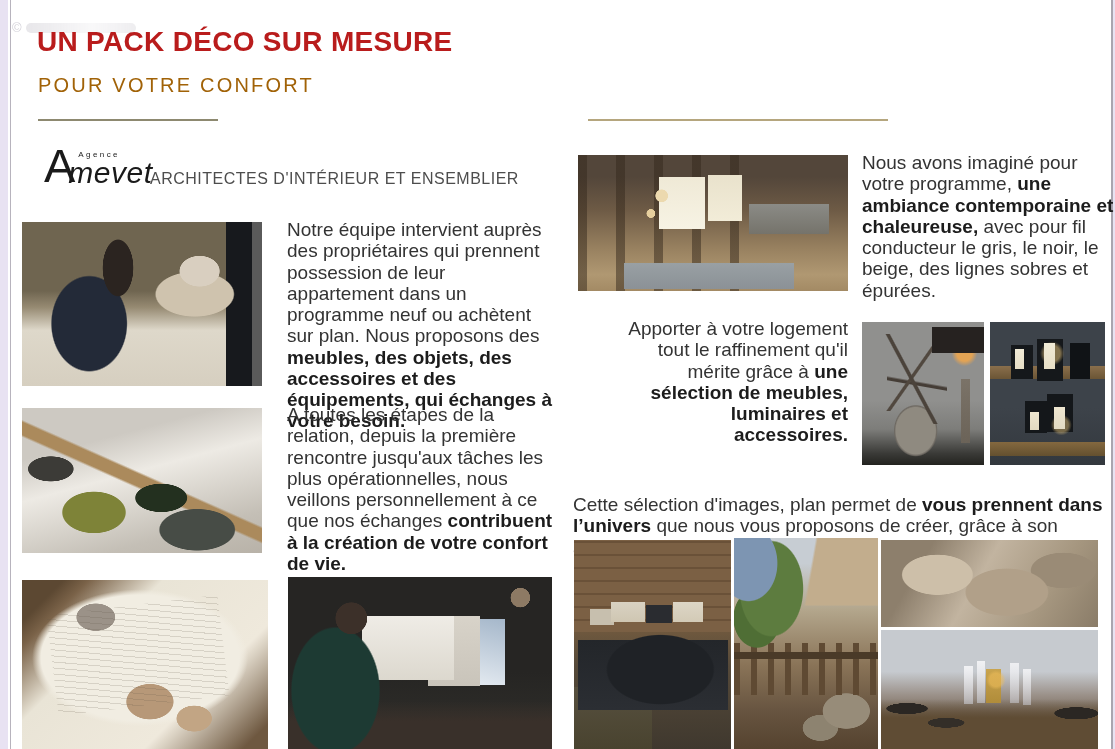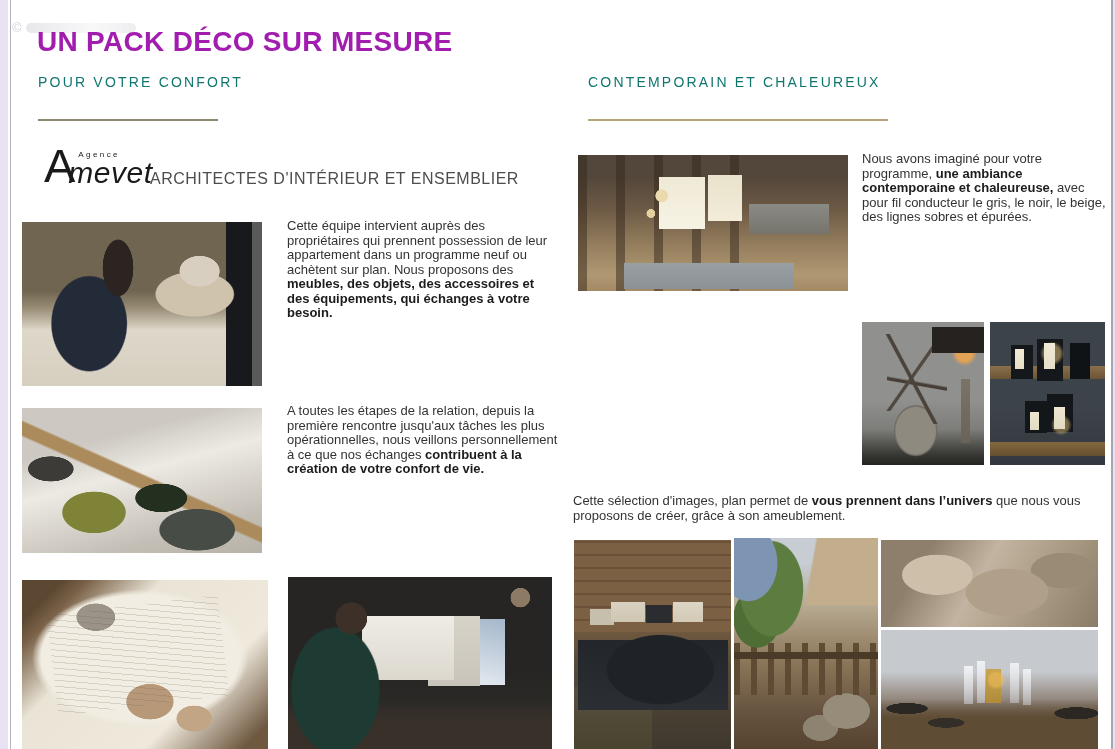--- a/index.html
+++ b/index.html
@@ -10,35 +10,35 @@
   .edge-strip-left  { position:absolute; left:0; top:0; width:8px; height:749px; background:#e8e2f2; }
   .edge-line-left   { position:absolute; left:10px; top:0; width:1px; height:749px; background:#b7b3bd; }
   .edge-line-right  { position:absolute; left:1111px; top:0; width:2px; height:749px; background:#a9a5af; }
   .edge-strip-right { position:absolute; left:1113px; top:0; width:2px; height:749px; background:#e8e2f2; }
 
   .watermark { position:absolute; left:12px; top:20px; font-size:13px; color:#8f8a9c; opacity:.4;
                filter:blur(.4px); display:flex; align-items:center; gap:4px; }
   .watermark .smudge { width:110px; height:10px; border-radius:5px;
                background:linear-gradient(90deg, rgba(150,145,160,.55), rgba(150,145,160,.15) 60%, rgba(150,145,160,.4)); }
 
-  .h-title { position:absolute; font-size:28px; font-weight:700; letter-spacing:.3px; color:#a21caf; white-space:nowrap; }
-  .h-sub   { position:absolute; font-size:14px; font-weight:500; letter-spacing:2.2px; color:#0f766e; white-space:nowrap; }
+  .h-title { position:absolute; font-size:28px; font-weight:700; letter-spacing:.3px; color:#b91c1c; white-space:nowrap; }
+  .h-sub   { position:absolute; font-size:20px; font-weight:500; letter-spacing:2.2px; color:#a16207; white-space:nowrap; }
   .divider { position:absolute; height:2px; }
   .div-left  { left:38px; top:119px; width:180px; background:#8d8970; }
   .div-right { left:588px; top:119px; width:300px; background:#b5a67e; }
 
   
   .logo { position:absolute; left:44px; top:146px; display:flex; align-items:flex-end; color:#1a1a1a; }
   .logo-a { font-size:47px; line-height:40px; font-weight:400; }
   .logo-right { display:flex; flex-direction:column; margin-left:-7px; }
   .logo-agence { font-size:8px; letter-spacing:2.4px; font-weight:500; margin-left:10px; margin-bottom:1px; }
   .logo-mevet { font-size:30px; line-height:26px; font-weight:500; letter-spacing:.5px;font-style:italic; }
   .tagline { position:absolute; left:150px; top:170px; font-size:16px; letter-spacing:.5px; color:#4d4d4d; white-space:nowrap; }
 
-  .para { position:absolute; font-size:13px; line-height:1.12; color:#333; }
+  .para { position:absolute; font-size:19px; line-height:1.12; color:#333; }
   .para .b { font-weight:700; color:#1c1c1c; }
 
   
   .ph { position:absolute; background-repeat:no-repeat; background-color:#777; }
 
   .p1 { left:22px; top:222px; width:240px; height:164px;
     background:
       radial-gradient(ellipse 34px 26px at 74% 30%, #d9cfc0 0 58%, transparent 60%),
       radial-gradient(ellipse 26px 48px at 40% 28%, #2b2420 0 58%, transparent 60%),
       radial-gradient(ellipse 62px 78px at 28% 62%, #232a38 0 60%, transparent 62%),
@@ -184,43 +184,45 @@
     <span class="logo-right">
       <span class="logo-agence">Agence</span>
       <span class="logo-mevet">mevet</span>
     </span>
   </div>
   <div class="tagline">ARCHITECTES D'INTÉRIEUR ET ENSEMBLIER</div>
 
   <div class="ph p1"></div>
 
   <div class="para" style="left:287px; top:219px; width:267px;">
-    <span>Cette équipe intervient auprès des propriétaires qui prennent possession de leur appartement dans un programme neuf ou achètent sur plan. Nous proposons des </span><span class="b">meubles, des objets, des accessoires et des équipements, qui échanges à votre besoin.</span>
+    <span>Notre équipe intervient auprès des propriétaires qui prennent possession de leur appartement dans un programme neuf ou achètent sur plan. Nous proposons des </span><span class="b">meubles, des objets, des accessoires et des équipements, qui échanges à votre besoin.</span>
   </div>
 
   <div class="ph p2"></div>
 
   <div class="para" style="left:287px; top:404px; width:272px;">
     <span>A toutes les étapes de la relation, depuis la première rencontre jusqu'aux tâches les plus opérationnelles, nous veillons personnellement à ce que nos échanges </span><span class="b">contribuent à la création de votre confort de vie.</span>
   </div>
 
   <div class="ph p3">
       <div class="sketch"></div>
     </div>
   <div class="ph p4"></div>
 
-  <div class="h-sub" style="left:588px; top:74px;">CONTEMPORAIN ET CHALEUREUX</div>
   <div class="divider div-right"></div>
 
   <div class="ph p5"></div>
 
   <div class="para" style="left:862px; top:152px; width:252px;">
     <span>Nous  avons imaginé pour votre programme, </span><span class="b">une ambiance contemporaine et chaleureuse,</span><span> avec pour fil conducteur le gris, le noir, le beige, des lignes sobres et épurées.</span>
   </div>
 
+  <div class="para" style="left:618px; top:318px; width:230px; text-align:right;">
+    <span>Apporter à votre logement tout le raffinement qu'il mérite grâce à </span><span class="b">une sélection de meubles, luminaires et accessoires.</span>
+  </div>
 
   <div class="ph p6"></div>
   <div class="ph p7"></div>
 
   <div class="para" style="left:573px; top:494px; width:540px;">
     <span>Cette sélection  d'images, plan permet de </span><span class="b">vous prennent dans l’univers</span><span> que nous vous proposons de créer, grâce à son ameublement.</span>
   </div>
 
   <div class="ph p8"></div>
   <div class="ph p9"></div>

